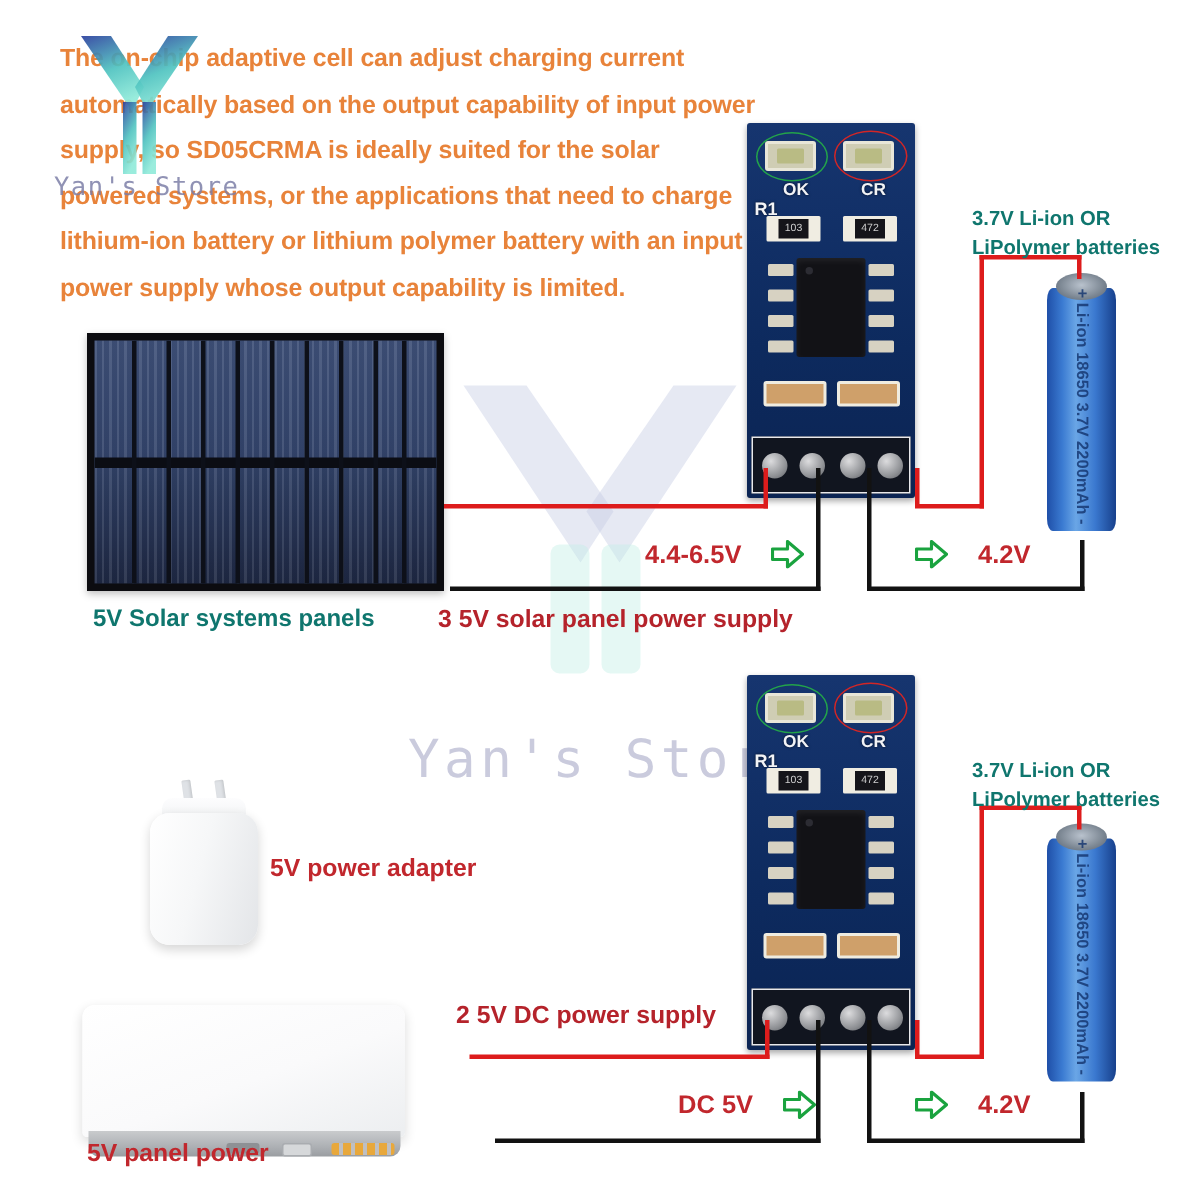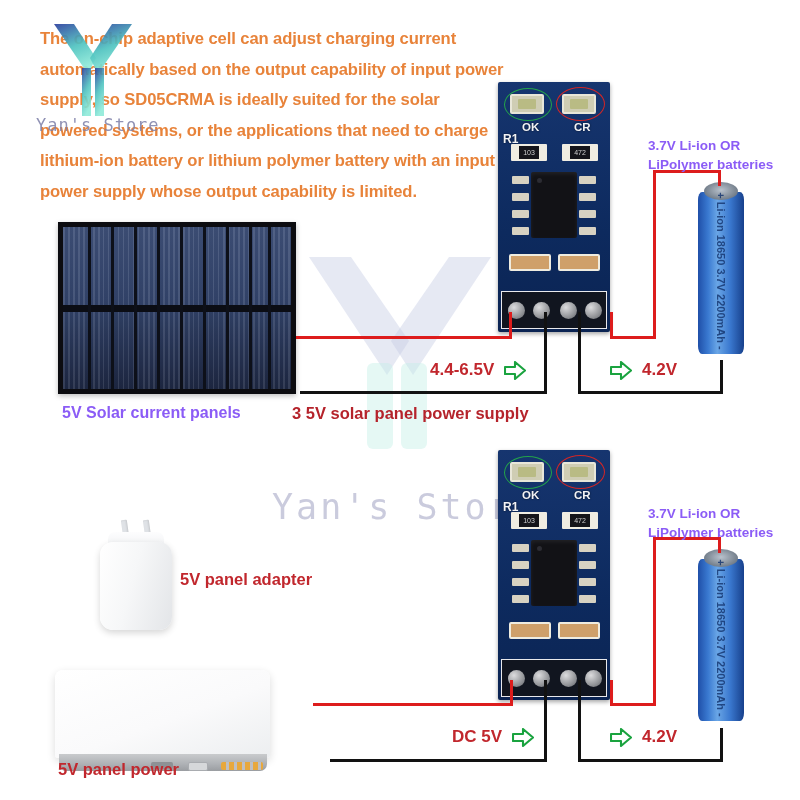--- a/index.html
+++ b/index.html
@@ -114,25 +114,25 @@
     background: repeating-linear-gradient(90deg,#e8a83c 0 5px, #bfbfc2 5px 8px); }
 
   
   .w { position:absolute; z-index:7; }
   .wr { background:#dd1c1c; }
   .wb { background:#121212; }
 
   
   .lbl { position:absolute; font-weight:bold; white-space:nowrap; z-index:10;
         font-family:"Liberation Sans",sans-serif; }
-  .lbl-green { color:#8b5cf6; }
+  .lbl-green { color:#0f766e; }
   .lbl-red   { color:#c1272d; }
   .lbl-dred  { color:#b5232b; }
 
-  .arrow-row { position:absolute; display:flex; align-items:flex-end; gap:10px; z-index:10; white-space:nowrap; }
+  .arrow-row { position:absolute; display:flex; align-items:flex-start; gap:20px; z-index:10; white-space:nowrap; }
   .arrow-row span { font-weight:bold; font-size:17px; color:#c1272d;
       font-family:"Liberation Sans",sans-serif; }
   .garrow { width:22px; height:19px; flex:0 0 auto; }
 </style>
 </head>
 <body>
 
 <div id="stage">
 
   <div class="desc">The on-chip adaptive cell can adjust charging current automatically based on the output capability of input power supply, so SD05CRMA is ideally suited for the solar powered systems, or the applications that need to charge lithium-ion battery or lithium polymer battery with an input power supply whose output capability is limited.</div>
@@ -242,30 +242,30 @@
     </svg>
   </div>
 
   <div class="arrow-row" style="left:610px; top:360px;">
     <svg class="garrow" viewBox="0 0 22 19">
       <path d="M1 6 H11 V1 L21 9.5 L11 18 V13 H1 Z" fill="none" stroke="#1aa33f" stroke-width="2.1" stroke-linejoin="round"></path>
     </svg>
     <span>4.2V</span>
   </div>
 
-  <div class="lbl lbl-green" style="left:62px; top:404px; font-size:16px;">5V Solar current panels</div>
+  <div class="lbl lbl-green" style="left:62px; top:404px; font-size:16px;">5V Solar systems panels</div>
   <div class="lbl lbl-dred" style="left:292px; top:404px; font-size:16.5px;">3 5V solar panel power supply</div>
 
   <div class="adapter" style="left:100px; top:520px; width:76px; height:115px;">
     <div class="prong" style="left:22px; top:0px; transform:rotate(-8deg);"></div>
     <div class="prong" style="left:44px; top:0px; transform:rotate(-8deg);"></div>
     <div class="adapter-top"></div>
     <div class="adapter-body"></div>
   </div>
-  <div class="lbl lbl-red" style="left:180px; top:570px; font-size:16.5px;">5V panel adapter</div>
+  <div class="lbl lbl-red" style="left:180px; top:570px; font-size:16.5px;">5V power adapter</div>
 
   <div class="bank" style="left:55px; top:670px; width:218px; height:105px;">
     <div class="bank-top"></div>
     <div class="bank-edge"></div>
     <div class="bk-port" style="left:96px; width:22px;"></div>
     <div class="bk-port" style="left:133px; width:20px; height:9px; background:#d6d8da; border:1px solid #a9acb0;"></div>
     <div class="bk-leds" style="left:166px;"></div>
   </div>
   <div class="lbl lbl-red" style="left:58px; top:760px; font-size:16.5px;">5V panel power</div>
 
@@ -318,20 +318,21 @@
 
   <div class="batt" style="left:698px; top:549px; height:172px;">
     <div class="batt-body"></div>
     <div class="batt-cap"></div>
     <div class="batt-label">+ Li-ion 18650 3.7V 2200mAh -</div>
   </div>
 
   <div class="lbl lbl-green" style="left:648px; top:506px; font-size:13.5px;">3.7V Li-ion OR</div>
   <div class="lbl lbl-green" style="left:648px; top:525px; font-size:13.5px;">LiPolymer batteries</div>
 
+  <div class="lbl lbl-dred" style="left:304px; top:668px; font-size:16.5px;">2 5V DC power supply</div>
 
   <div class="arrow-row" style="left:452px; top:727px;">
     <span>DC 5V</span>
     <svg class="garrow" viewBox="0 0 22 19">
       <path d="M1 6 H11 V1 L21 9.5 L11 18 V13 H1 Z" fill="none" stroke="#1aa33f" stroke-width="2.1" stroke-linejoin="round"></path>
     </svg>
   </div>
 
   <div class="arrow-row" style="left:610px; top:727px;">
     <svg class="garrow" viewBox="0 0 22 19">

